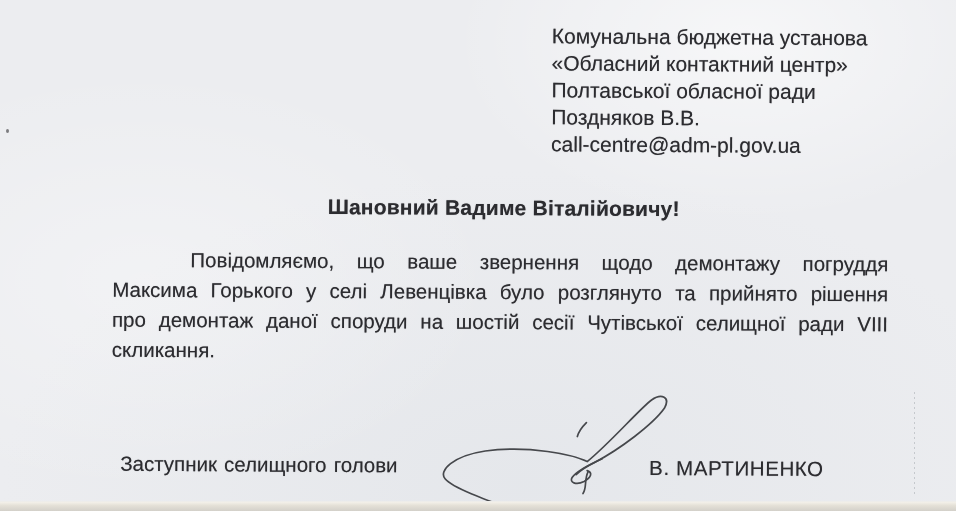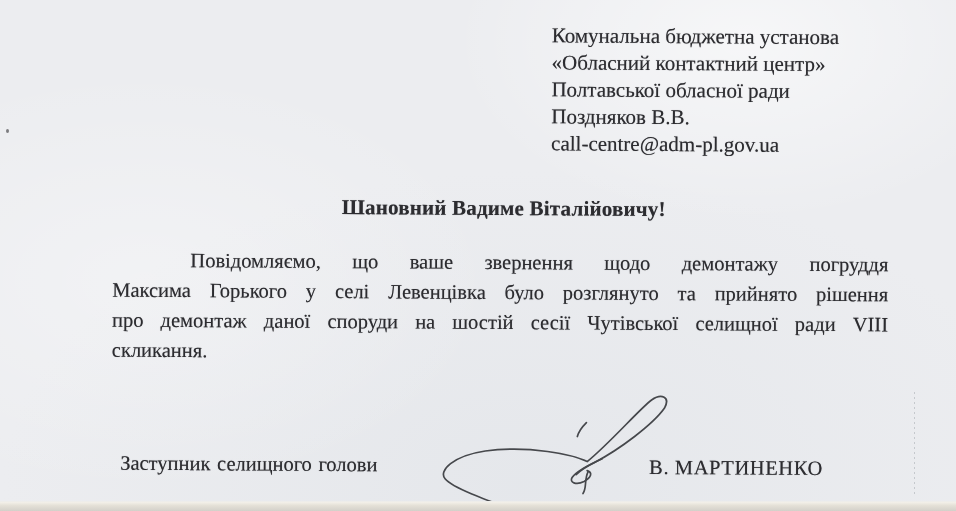--- a/index.html
+++ b/index.html
@@ -3,21 +3,21 @@
 <meta charset="utf-8">
 <style>
   html,body{margin:0;padding:0;background:#dcdee1;}
   .page{
     position:relative;width:956px;height:511px;overflow:hidden;
     background:
       radial-gradient(420px 260px at 78% 8%, rgba(255,255,255,.55), transparent 70%),
       radial-gradient(500px 300px at 15% 55%, rgba(255,255,255,.30), transparent 72%),
       radial-gradient(700px 420px at 55% 95%, rgba(220,224,229,.45), transparent 75%),
       #ecedf0;
-    font-family:Liberation Serif, serif;
+    font-family:Liberation Sans, sans-serif;
     color:#2c2c30;
   }
   .content{
     position:absolute;inset:0;
     transform:rotate(.35deg);
     transform-origin:0 0;
     text-shadow:0 0 .7px rgba(44,44,48,.55);
   }
   .recipient{
     position:absolute;left:552px;top:19px;width:340px;

